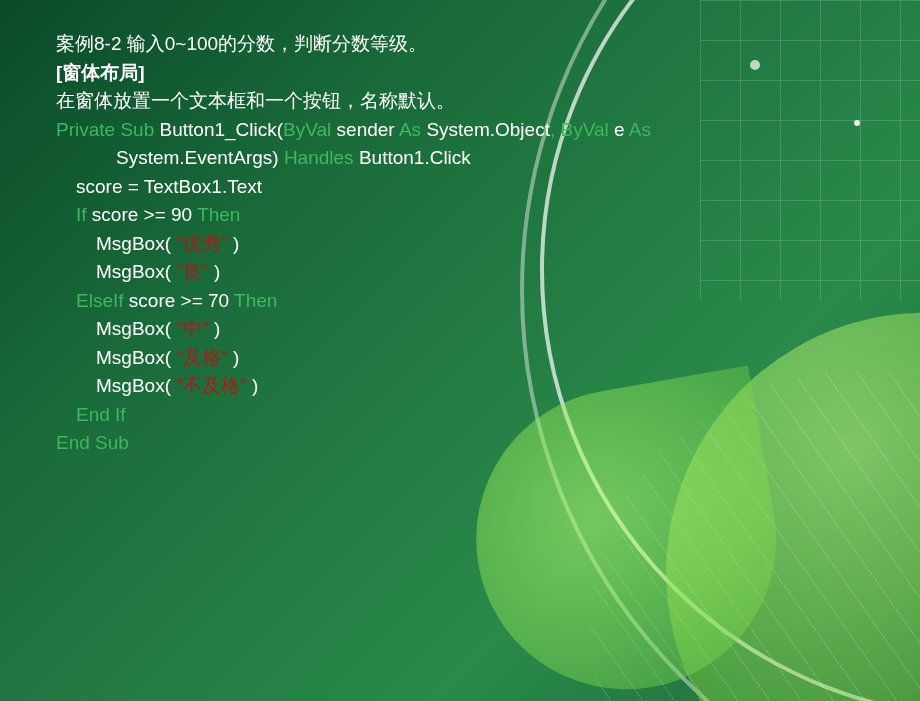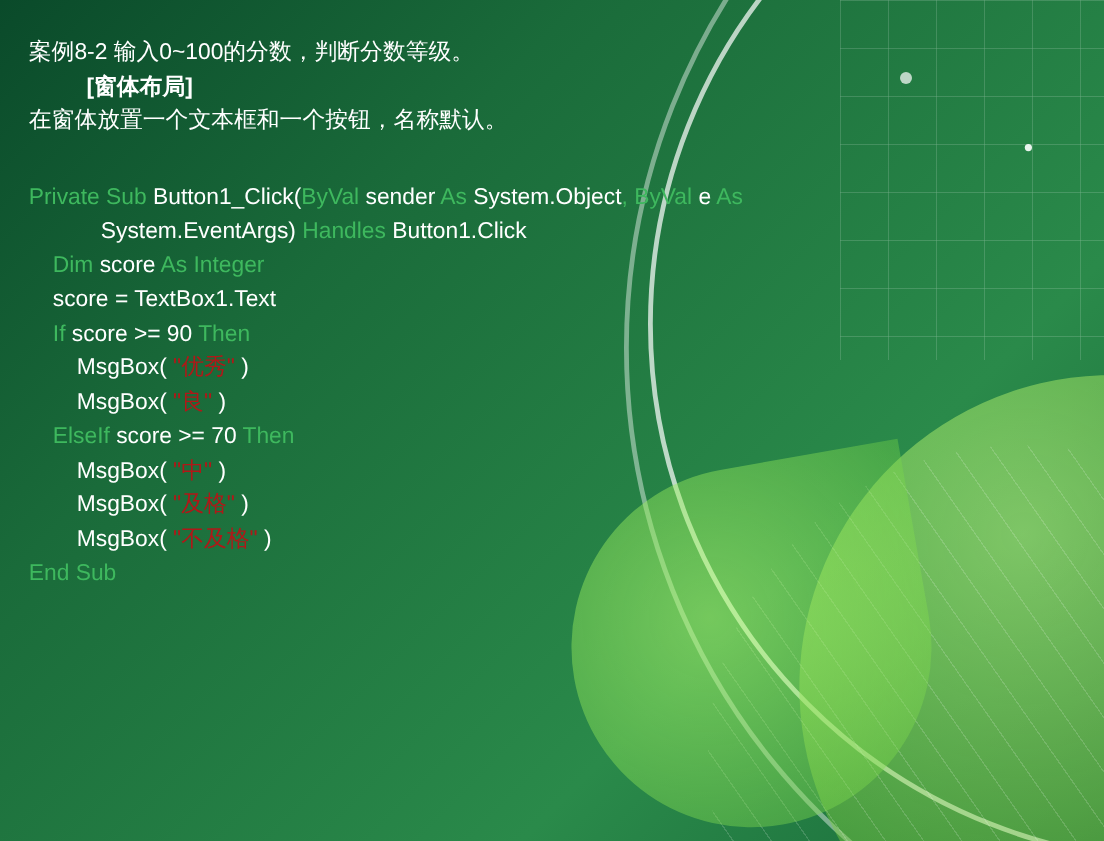--- a/index.html
+++ b/index.html
@@ -74,25 +74,25 @@
     width: 8px; height: 8px;
     border-radius: 50%;
     background: #fff;
     opacity: 0.9;
   }
   .dot1 { right: 60px; top: 120px; width:6px; height:6px; }
   .dot2 { right: 160px; top: 60px; width:10px; height:10px; opacity:0.7;}
   .content {
     position: relative;
     z-index: 2;
-    padding: 30px 0 0 24px;
+    padding: 30px 0 0 56px;
     line-height: 1.5;
   }
-  .heading { font-weight: bold; margin-left: 48px; }
-  .code { font-family: Arial, sans-serif; font-size: 19px; margin-top: 35px; }
+  .heading { font-weight: bold; }
+  .code { font-family: Arial, sans-serif; font-size: 19px; }
   .kw-bright { color: #3eb85e; }
   .str { color: #b01818; }
   .ind1 { padding-left: 20px; }
   .ind2 { padding-left: 40px; }
   .ind-cont { padding-left: 60px; }
 </style>
 </head>
 <body>
 
 <div class="deco">
@@ -111,23 +111,20 @@
   <div class="heading">[窗体布局]</div>
   <div>在窗体放置一个文本框和一个按钮，名称默认。</div>
 
   <div class="code">
     <div>
       <span class="kw-bright">Private Sub</span><span> Button1_Click(</span><span class="kw-bright">ByVal</span><span> sender </span><span class="kw-bright">As</span><span> System.Object</span><span class="kw-bright">, </span><span class="kw-bright">ByVal</span><span> e </span><span class="kw-bright">As</span>
     </div>
     <div class="ind-cont">
       <span>System.EventArgs) </span><span class="kw-bright">Handles</span><span> Button1.Click</span>
     </div>
-    <div class="ind1">
-      <span class="kw-bright">Dim</span><span> score </span><span class="kw-bright">As Integer</span>
-    </div>
     <div class="ind1">score = TextBox1.Text</div>
     <div class="ind1">
       <span class="kw-bright">If</span><span> score &gt;= 90 </span><span class="kw-bright">Then</span>
     </div>
     <div class="ind2">
       <span>MsgBox( </span><span class="str">"优秀"</span><span> )</span>
     </div>
     <div class="ind2">
       <span>MsgBox( </span><span class="str">"良"</span><span> )</span>
     </div>
@@ -136,15 +133,16 @@
     </div>
     <div class="ind2">
       <span>MsgBox( </span><span class="str">"中"</span><span> )</span>
     </div>
     <div class="ind2">
       <span>MsgBox( </span><span class="str">"及格"</span><span> )</span>
     </div>
     <div class="ind2">
       <span>MsgBox( </span><span class="str">"不及格"</span><span> )</span>
     </div>
+    <div class="ind1 kw-bright">End If</div>
     <div class="kw-bright">End Sub</div>
   </div>
 </div>
 
 </body></html>

